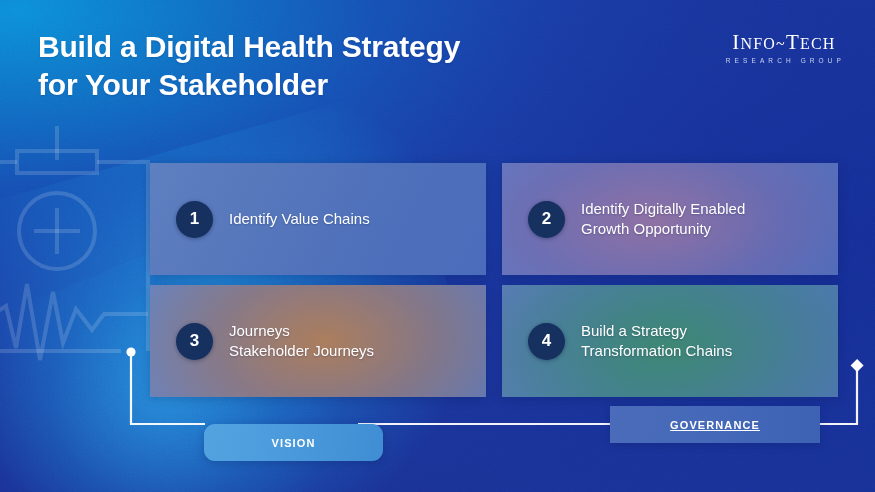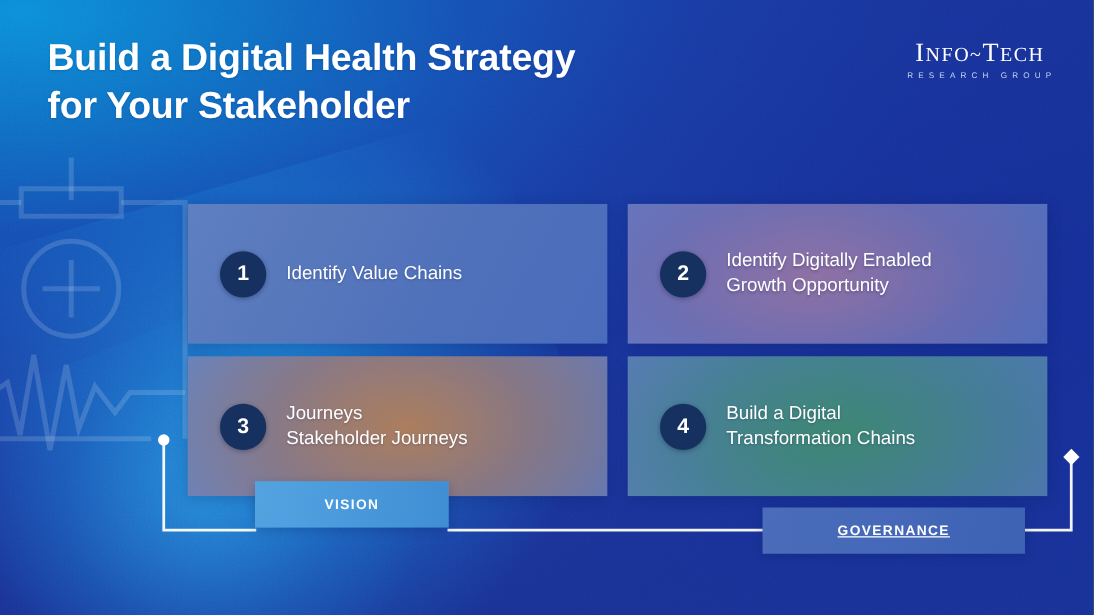--- a/index.html
+++ b/index.html
@@ -156,22 +156,23 @@
     position:absolute;
     height:37px;
     display:flex; align-items:center; justify-content:center;
     color:#ffffff;
     font-size:11px;
     font-weight:bold;
     letter-spacing:1.1px;
     box-shadow:0 2px 8px rgba(5,20,70,.22);
   }
   .chip.vision{
-    left:204px; top:385px; width:155px;
+    left:204px; top:424px; width:179px;
     background:linear-gradient(100deg,#54a3e0 0%,#4b9adc 45%,#3f8ed4 100%);
+    border-radius:11px;
   }
   .chip.gov{
     left:610px; top:406px; width:210px;
     background:linear-gradient(100deg,#4a6cba 0%,#4568b8 50%,#3d62b4 100%);
     text-decoration:underline;
   }
 </style>
 </head>
 <body>
 
@@ -272,21 +273,21 @@
           <div>Stakeholder Journeys</div>
         </div>
       </div>
     </div>
 
     <div class="card c4">
       <div class="tint"></div>
       <div class="card-inner">
         <div class="num">4</div>
         <div class="card-label">
-          <div>Build a Digital</div>
+          <div>Build a Strategy</div>
           <div>Transformation Chains</div>
         </div>
       </div>
     </div>
 
   </div>
 
   <div class="chip vision">
     <span>VISION</span>
   </div>

